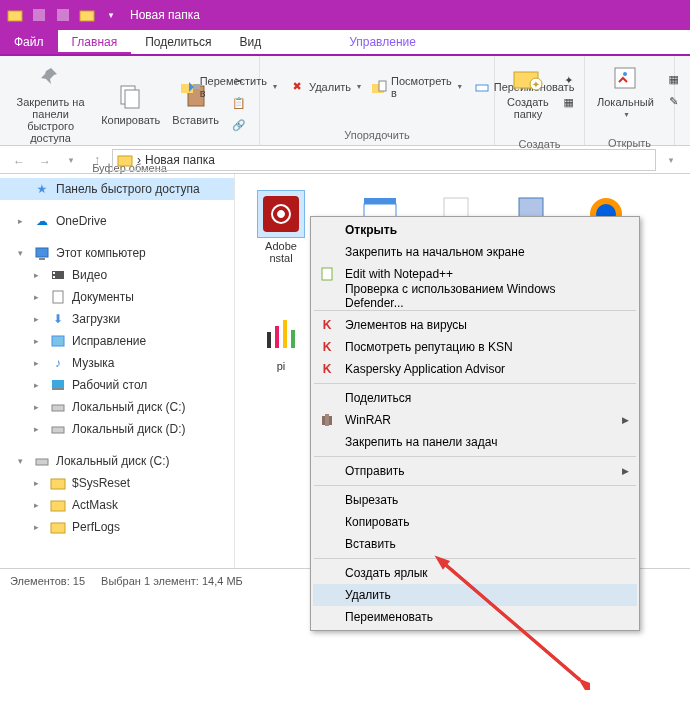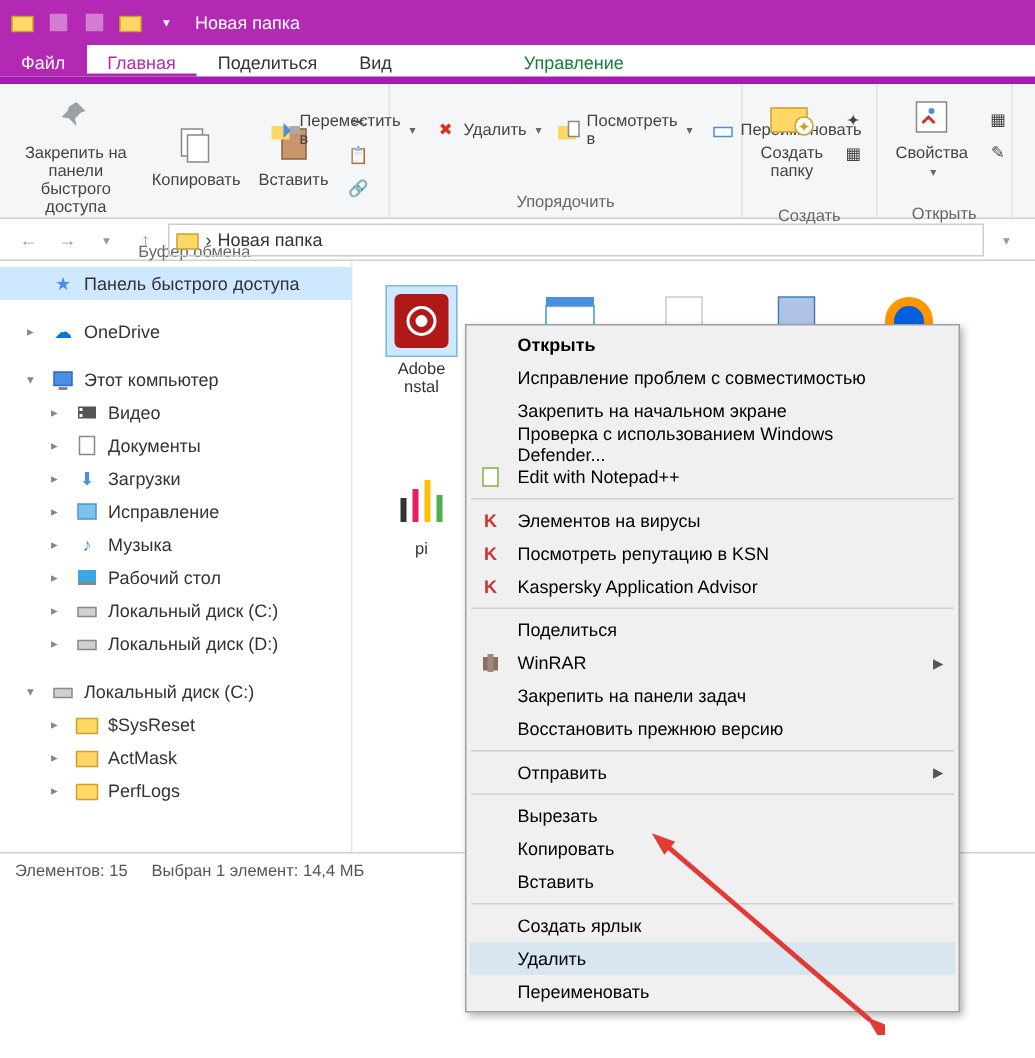--- a/index.html
+++ b/index.html
@@ -4,25 +4,25 @@
 <style>
 * { box-sizing: border-box; margin: 0; padding: 0; font-family: "Segoe UI", Tahoma, sans-serif; }
 body { width: 690px; height: 705px; background: #fff; overflow: hidden; position: relative; font-size: 12px; }
 
 .titlebar { height: 30px; background: #b329b3; display: flex; align-items: center; padding: 0 4px; color: #fff; }
 .titlebar .qat { display: flex; gap: 2px; align-items: center; }
 .titlebar .qat span { width: 22px; height: 22px; display: flex; align-items: center; justify-content: center; }
 .titlebar .tab-tools { margin-left: 190px; background: #c44dc4; padding: 4px 30px; font-size: 11px; }
 .titlebar .title-text { margin-left: 8px; font-size: 12px; }
 
-.ribbon-tabs { height: 26px; background: #fff; display: flex; align-items: stretch; border-bottom: 5px solid #a21caf; }
+.ribbon-tabs { height: 26px; background: #fff; display: flex; align-items: stretch; border-bottom: 2px solid #a21caf; }
 .ribbon-tab { padding: 5px 14px; font-size: 12px; color: #333; cursor: pointer; }
 .ribbon-tab.file { background: #b329b3; color: #fff; }
 .ribbon-tab.active { border-bottom: 2px solid #b329b3; color: #b329b3; }
-.ribbon-tab.tools { margin-left: 26px; padding-left: 48px; padding-right: 48px; color: #15803d; }
+.ribbon-tab.tools { margin-left: 26px; padding-left: 48px; padding-right: 48px; color: #8b5cf6; }
 
 .ribbon { height: 90px; background: #f5f6f7; border-bottom: 1px solid #d0d0d0; display: flex; }
 .ribbon-group { border-right: 1px solid #e1e1e1; padding: 4px 8px; display: flex; flex-direction: column; justify-content: space-between; }
 .ribbon-group .label { font-size: 11px; color: #666; text-align: center; margin-top: 16px; }
 .ribbon-row { display: flex; align-items: center; gap: 4px; }
 .big-btn { display: flex; flex-direction: column; align-items: center; gap: 2px; padding: 2px 4px; cursor: pointer; }
 .big-btn .icon32 { width: 32px; height: 32px; display: flex; align-items: center; justify-content: center; }
 .big-btn .lbl { font-size: 11px; color: #444; text-align: center; line-height: 1.1; }
 .small-btn { display: flex; align-items: center; gap: 4px; padding: 2px 4px; font-size: 11px; color: #444; cursor: pointer; }
 .small-btn .icon16 { width: 16px; height: 16px; display: flex; align-items: center; justify-content: center; }
@@ -215,21 +215,21 @@
   <div class="ribbon-group" style="width:90px">
     <div class="ribbon-row">
       <div class="big-btn">
         <div class="icon32">
             <svg width="28" height="28">
               <rect x="4" y="4" width="20" height="20" fill="#fff" stroke="#888"></rect>
               <path d="M8 18l4-4 4 4" stroke="#d93025" fill="none" stroke-width="2"></path>
               <circle cx="14" cy="10" r="2" fill="#4a90e2"></circle>
             </svg>
           </div>
-        <div class="lbl">Свойства</div>
+        <div class="lbl">Локальный</div>
         <span class="dropdown-arrow">▾</span>
       </div>
       <div style="display:flex;flex-direction:column;gap:2px">
         <div class="small-btn">
             <div class="icon16">▦</div>
           </div>
         <div class="small-btn">
             <div class="icon16">✎</div>
           </div>
       </div>
@@ -447,37 +447,33 @@
   <span><span>Выбран 1 элемент:</span> <span>14,4 МБ</span></span>
 </div>
 
 <div class="context-menu">
   <div class="menu-item bold">
       <div class="micon"></div>
       <span>Открыть</span>
     </div>
   <div class="menu-item">
       <div class="micon"></div>
-      <span>Исправление проблем с совместимостью</span>
-    </div>
-  <div class="menu-item">
-      <div class="micon"></div>
       <span>Закрепить на начальном экране</span>
-    </div>
-  <div class="menu-item">
-      <div class="micon"></div>
-      <span>Проверка с использованием Windows Defender...</span>
     </div>
   <div class="menu-item">
       <div class="micon">
         <svg width="14" height="14">
           <rect x="2" y="1" width="10" height="12" fill="#fff" stroke="#7cb342"></rect>
         </svg>
       </div>
       <span>Edit with Notepad++</span>
+    </div>
+  <div class="menu-item">
+      <div class="micon"></div>
+      <span>Проверка с использованием Windows Defender...</span>
     </div>
   <div class="menu-sep"></div>
   <div class="menu-item">
       <div class="micon" style="color:#d32f2f;font-weight:bold">K</div>
       <span>Элементов на вирусы</span>
     </div>
   <div class="menu-item">
       <div class="micon" style="color:#d32f2f;font-weight:bold">K</div>
       <span>Посмотреть репутацию в KSN</span>
     </div>
@@ -496,24 +492,20 @@
           <rect x="2" y="3" width="10" height="9" fill="#8d6e63"></rect>
           <rect x="5" y="1" width="4" height="12" fill="#a1887f"></rect>
         </svg>
       </div>
       <span>WinRAR</span>
       <span class="arrow">▶</span>
     </div>
   <div class="menu-item">
       <div class="micon"></div>
       <span>Закрепить на панели задач</span>
-    </div>
-  <div class="menu-item">
-      <div class="micon"></div>
-      <span>Восстановить прежнюю версию</span>
     </div>
   <div class="menu-sep"></div>
   <div class="menu-item">
       <div class="micon"></div>
       <span>Отправить</span>
       <span class="arrow">▶</span>
     </div>
   <div class="menu-sep"></div>
   <div class="menu-item">
       <div class="micon"></div>

